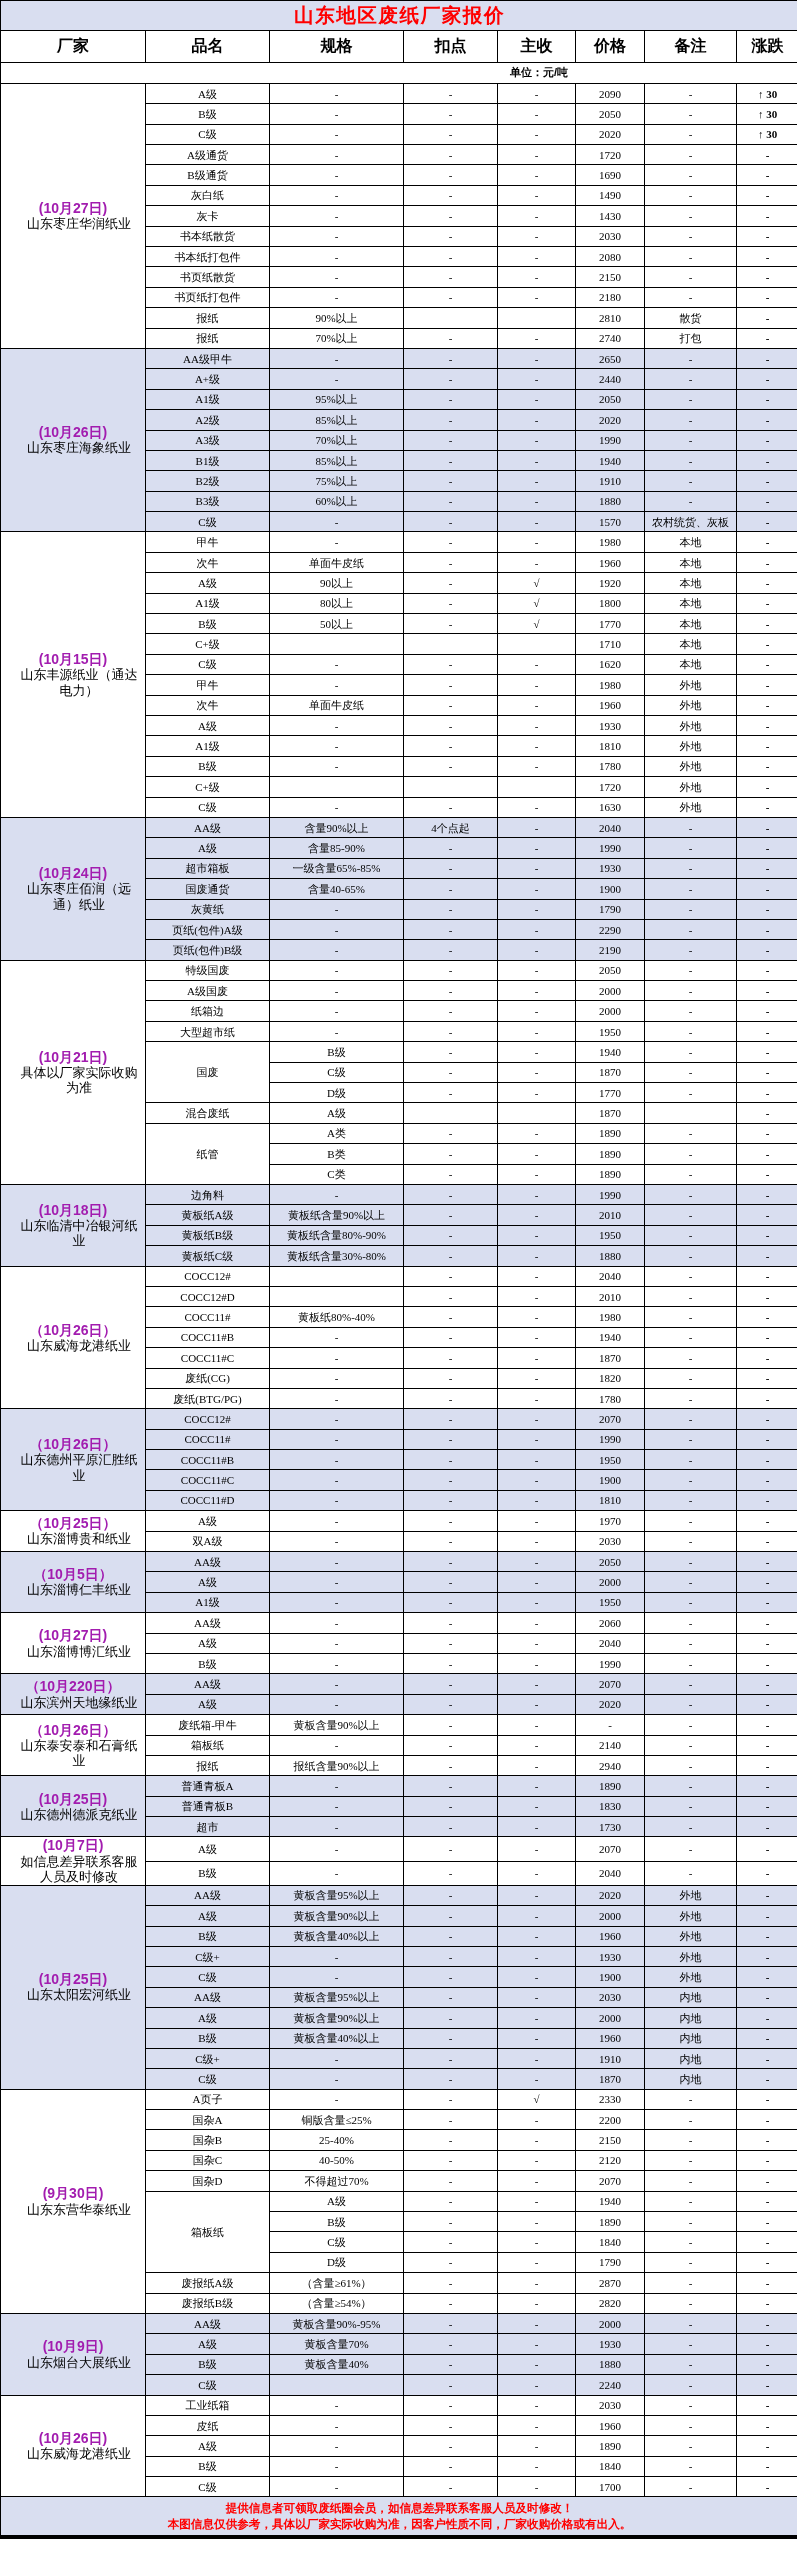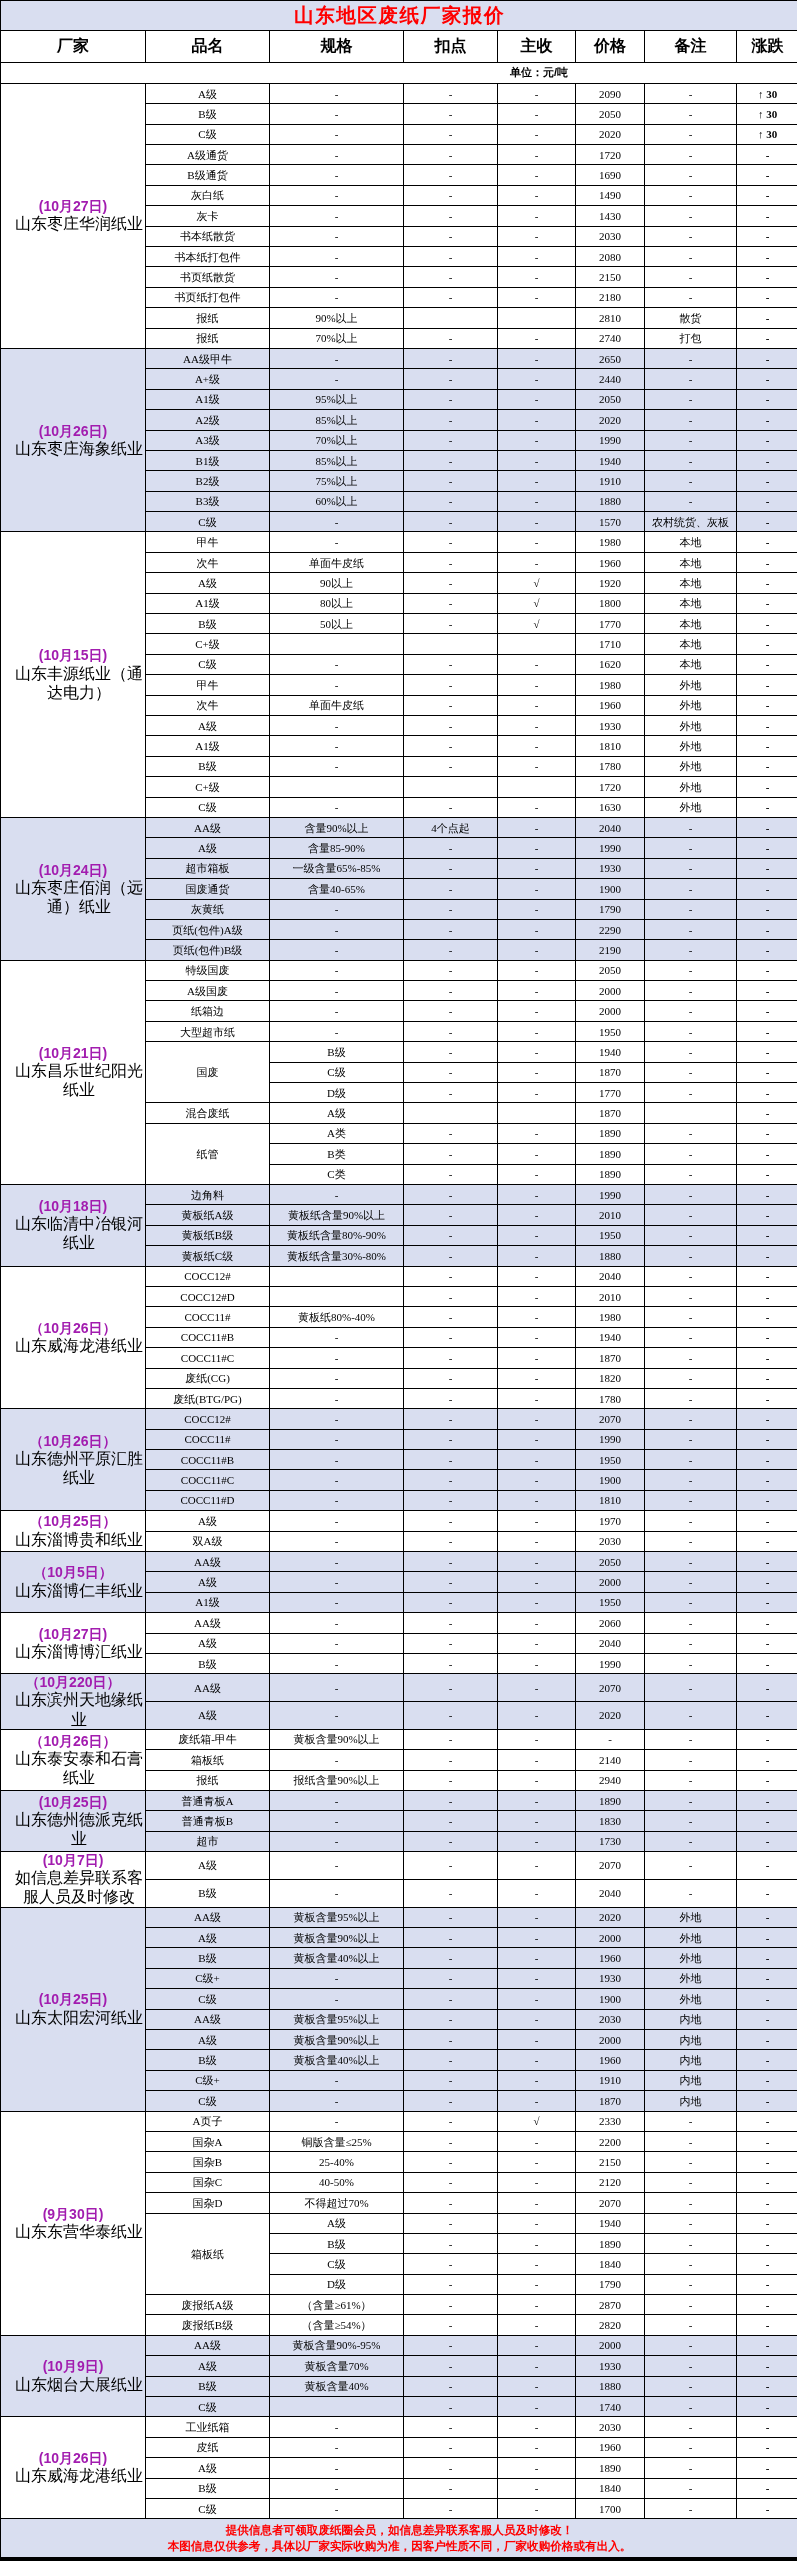--- a/index.html
+++ b/index.html
@@ -49,21 +49,21 @@
   tr.alt td { background: #d9def0; }
   tr.sec-top td { border-top: 1.5px solid #000; }
   td.factory-cell { padding: 1.5px 1.5px; }
   .fdate {
     color: #a21caf;
     font-weight: bold;
     font-size: 14px;
     font-family: "Liberation Sans", sans-serif;
     line-height: 1.15;
   }
-  .fname { font-size: 16px; line-height: 1.2; margin-left: 12px; }
+  .fname { font-size: 13px; line-height: 1.2; margin-left: 12px; }
   td.c-name  { font-size: 11px; }
   td.c-spec  { font-size: 11px; }
   td.c-price { font-size: 14px; font-family: "Liberation Serif", serif; }
   td.c-change { font-size: 11.6px; font-weight: bold; }
   td.c-note { font-size: 10.2px; }
   .footer-cell {
     background: #d9def0 !important;
     color: #ff0000;
     font-weight: bold;
     font-size: 11.6px;
@@ -508,21 +508,21 @@
           <td class="c-spec">-</td>
           <td class="c-deduct">-</td>
           <td class="c-main">-</td>
           <td class="c-price">2190</td>
           <td class="c-note">-</td>
           <td class="c-change">-</td>
         </tr>
         <tr class="data sec-top">
           <td rowspan="11" class="factory-cell">
             <div class="fdate">(10月21日)</div>
-            <div class="fname">山东昌乐世纪阳光纸业</div>
+            <div class="fname">具体以厂家实际收购为准</div>
           </td>
           <td class="c-name">特级国废</td>
           <td class="c-spec">-</td>
           <td class="c-deduct">-</td>
           <td class="c-main">-</td>
           <td class="c-price">2050</td>
           <td class="c-note">-</td>
           <td class="c-change">-</td>
         </tr>
         <tr class="data">
@@ -1180,21 +1180,21 @@
           <td class="c-main">-</td>
           <td class="c-price">1880</td>
           <td class="c-note">-</td>
           <td class="c-change">-</td>
         </tr>
         <tr class="data alt">
           <td class="c-name">C级</td>
           <td class="c-spec"></td>
           <td class="c-deduct">-</td>
           <td class="c-main">-</td>
-          <td class="c-price">1740</td>
+          <td class="c-price">2240</td>
           <td class="c-note">-</td>
           <td class="c-change">-</td>
         </tr>
         <tr class="data sec-top">
           <td rowspan="5" class="factory-cell">
             <div class="fdate">(10月26日)</div>
             <div class="fname">山东威海龙港纸业</div>
           </td>
           <td class="c-name">工业纸箱</td>
           <td class="c-spec">-</td>

